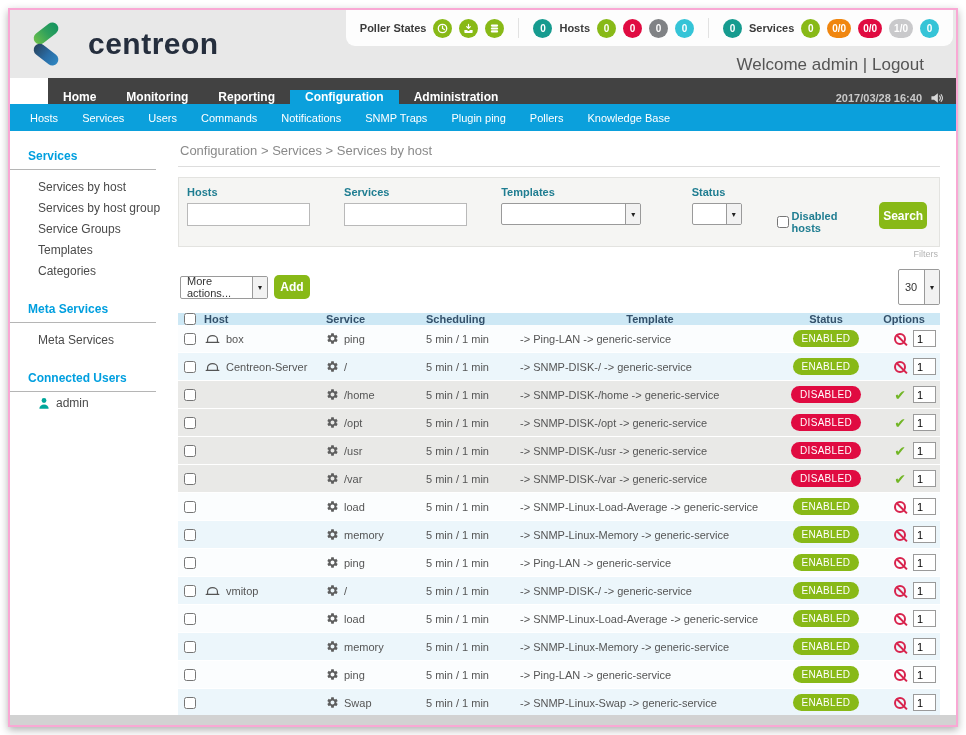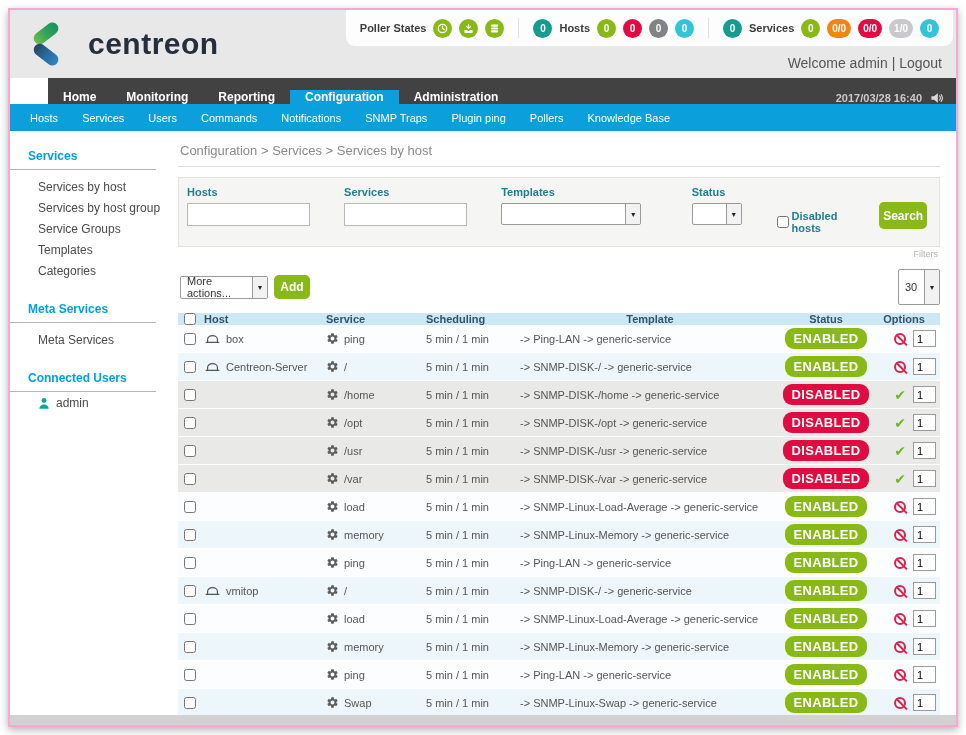--- a/index.html
+++ b/index.html
@@ -13,21 +13,21 @@
   .logo-mark { position:relative; width:46px; height:42px; }
   .logo-bar { position:absolute; width:28px; height:12px; border-radius:6px; transform-origin:left center; }
   .logo-bar.top { left:3px; top:13px; transform:rotate(-38deg); background:linear-gradient(90deg,#6abf4b,#2fa05c 55%,#14935f); }
   .logo-bar.bot { left:3px; top:17px; transform:rotate(38deg); background:linear-gradient(90deg,#27445f,#2a6ca5 55%,#2e86c1); }
   .logo-text { font-size:30px; font-weight:bold; color:#252e3d; letter-spacing:.5px; }
   .status-strip { position:absolute; top:0; right:3px; height:36px; background:#fdfdfd; border-radius:0 0 9px 9px; display:flex; align-items:center; padding:0 14px; gap:7px; }
   .strip-label { font-size:11px; font-weight:bold; color:#3b3b3b; }
   .badge { min-width:19px; height:19px; border-radius:10px; color:#fff; font-weight:bold; font-size:10px; display:inline-flex; align-items:center; justify-content:center; padding:0 5px; }
   .picon { width:19px; height:19px; border-radius:50%; background:#88b917; display:inline-flex; align-items:center; justify-content:center; }
   .group-sep { width:1px; height:20px; background:#e2e2e2; margin:0 7px; }
-  .welcome { position:absolute; right:14px; top:45px; font-size:14px; color:#555; }
+  .welcome { position:absolute; right:32px; top:45px; font-size:17px; color:#555; }
   .welcome a { color:#555; text-decoration:none; }
 
   
   .mainnav { height:26px; background:#424242; display:flex; align-items:flex-end; flex:none;margin-left:38px; }
   .tab { display:flex; align-items:center; padding:0 15px; color:#fff; font-size:12px; font-weight:bold; cursor:pointer; }
   .tab.active { background:#0ba0dc; }
   .nav-right { margin-left:auto; display:flex; align-items:center; gap:8px; padding-right:12px; }
   .nav-date { color:#c9c9c9; font-size:11px; font-weight:bold; }
 
   
@@ -77,21 +77,21 @@
   .c.check input { width:12px; height:12px; cursor:pointer; }
   .c.host { width:122px; gap:5px; }
   .c.service { width:100px; gap:5px; }
   .c.sched { width:94px; }
   .c.tmpl { flex:1; }
   .c.tmpl.hdr { justify-content:center; }
   .c.status { width:88px; justify-content:center; }
   .c.opts { width:70px; justify-content:flex-end; gap:7px; padding-right:4px; }
   .host-icon { width:17px; height:13px; flex:none; }
   .gear { width:13px; height:13px; flex:none; fill:#5d5d5d; }
-  .pill { color:#fff; font-size:13px; font-weight:bold; border-radius:9px; padding:3px 9px; letter-spacing:.3px; }
+  .pill { color:#fff; font-size:10px; font-weight:normal; border-radius:9px; padding:3px 9px; letter-spacing:.3px; }
   .opt-input { width:23px; height:17px; border:1px solid #9a9a9a; font-size:11px; text-align:left; padding-left:3px; background:#fff; }
   .icon-forbidden { width:12px; height:12px; border:2px solid #d8234d; border-radius:50%; position:relative; display:inline-block; flex:none; }
   .icon-forbidden::before { content:""; position:absolute; left:-2px; top:4px; width:15px; height:2.4px; background:#d8234d; transform:rotate(45deg); }
   .icon-check { color:#72b626; font-size:14px; font-weight:bold; line-height:12px; }
 
   .footer { height:10px; background:#d2d2d2; flex:none; margin-top:auto; }
   .hidden-defs { position:absolute; width:0; height:0; overflow:hidden; }
 </style>
 </head>
 <body>

